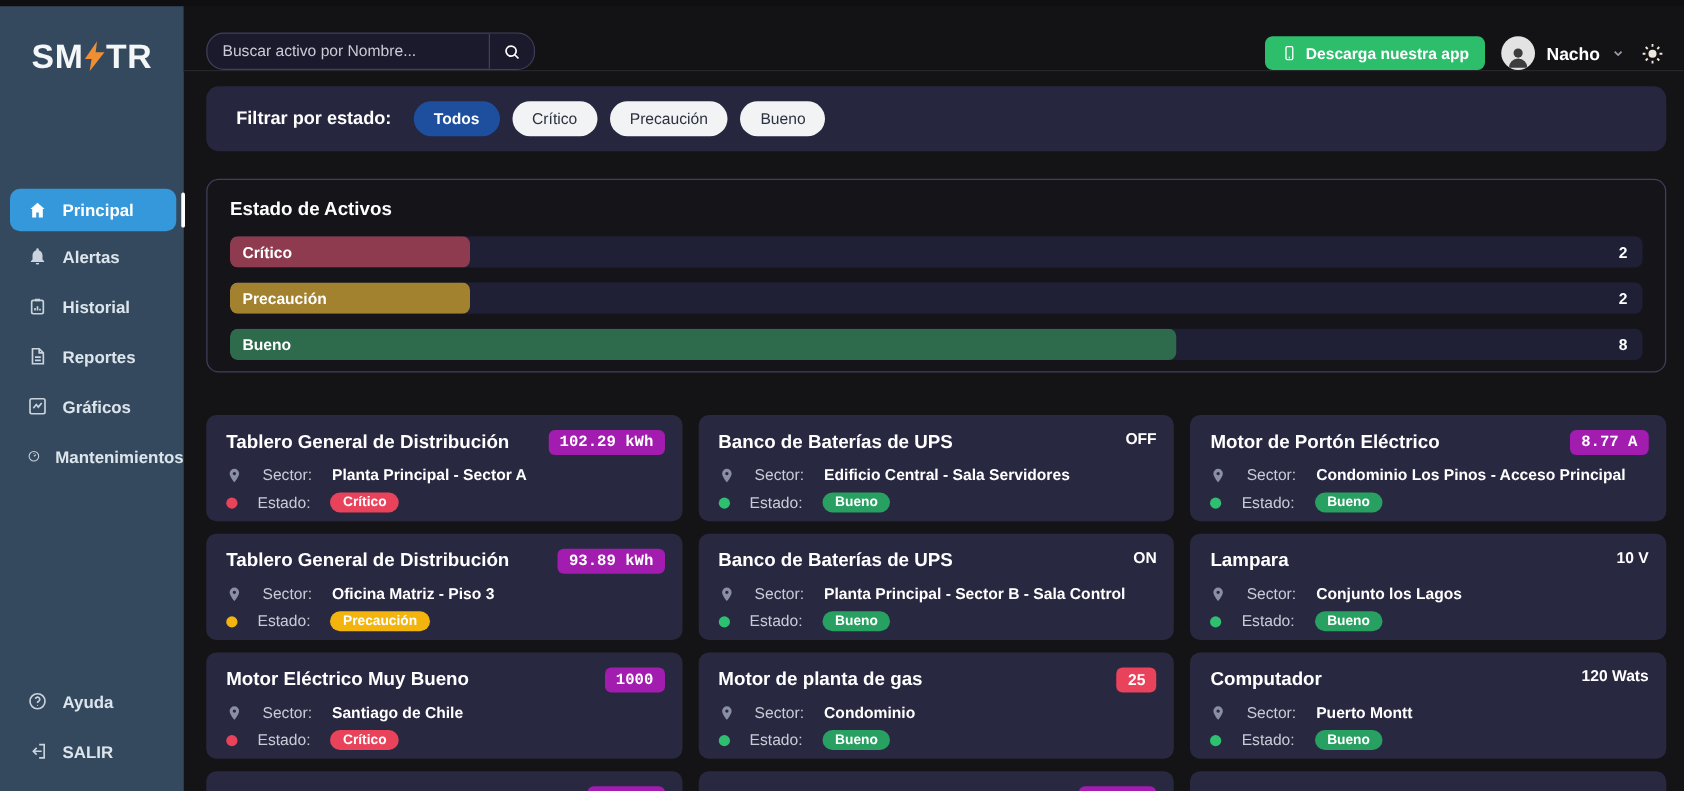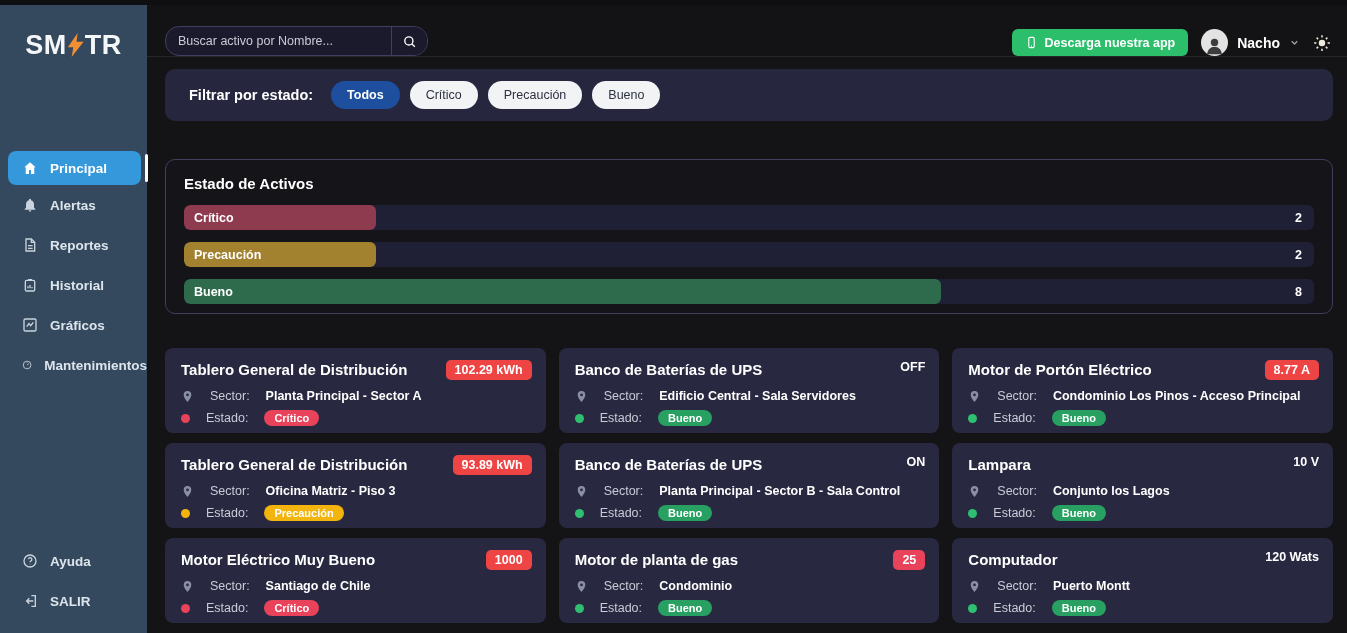--- a/index.html
+++ b/index.html
@@ -62,41 +62,41 @@
   
   .filterbar { height:52px; background:#26263f; border-radius:10px; display:flex;
     align-items:center; padding:0 24px; }
   .flabel { color:#fff; font-size:14.5px; font-weight:bold; margin-right:18px; }
   .pills { display:flex; gap:10px; }
   .pill { border:none; border-radius:16px; padding:7px 16px; font-size:12.5px;
     background:#f2f3f5; color:#2c3140; cursor:pointer; font-family:"Liberation Sans", sans-serif; }
   .pill.active { background:#1d4f9e; color:#fff; font-weight:600; }
 
   
-  .status-panel { margin-top:38px; height:155px; background:#141419;
+  .status-panel { margin-top:22px; height:155px; background:#141419;
     border:1px solid #3f3f5e; border-radius:10px; padding:15px 18px; }
   .status-panel h2 { color:#fff; font-size:15px; font-weight:bold; margin-bottom:13px; }
   .sbar { position:relative; height:25px; background:#1f1f36; border-radius:6px;
     margin-bottom:12px; overflow:hidden; }
   .sbar .fill { position:absolute; left:0; top:0; bottom:0; border-radius:6px;
     display:flex; align-items:center; padding-left:10px; color:#fff;
     font-size:12.5px; font-weight:bold; }
   .sbar .val { position:absolute; right:12px; top:0; bottom:0; display:flex;
     align-items:center; color:#fff; font-size:12.5px; font-weight:bold; }
 
   
   .cards { margin-top:34px; display:grid; grid-template-columns:repeat(3,1fr);
     column-gap:13px; row-gap:10px; grid-auto-rows:85px; }
   .card { position:relative; background:#282841; border-radius:8px; padding:13px 16px;
     overflow:hidden; }
   .card h3 { color:#fff; font-size:15px; font-weight:bold; padding-right:95px;
     white-space:nowrap; }
   .cval { position:absolute; right:14px; top:12px; color:#fff; font-size:12.5px;
     font-weight:bold; }
-  .cval.green { background:#ef4444; border-radius:5px; padding:3px 9px; }
+  .cval.green { background:#a21caf; border-radius:5px; padding:3px 9px;font-family:Liberation Mono, monospace; }
   .cval.red   { background:#e8435a; border-radius:5px; padding:3px 9px; }
   .crow { display:flex; align-items:center; gap:16px; margin-top:11px;
     font-size:12.5px; color:#c9ccd6; }
   .crow + .crow { margin-top:7px; }
   .crow .icon { width:13px; height:13px; color:#8b8fa3; display:inline-flex; flex-shrink:0; }
   .crow svg { width:100%; height:100%; }
   .crow b { color:#fff; }
   .dot { width:9px; height:9px; border-radius:50%; flex-shrink:0; }
   .estado-pill { border-radius:10px; padding:2px 10px; font-size:11px; font-weight:bold;
     color:#fff; }
@@ -131,36 +131,36 @@
           <span class="icon">
             <svg viewBox="0 0 24 24" fill="currentColor">
               <path d="M12 22c1.1 0 2-.9 2-2h-4c0 1.1.9 2 2 2zm6-6v-5c0-3.1-1.6-5.6-4.5-6.3V4a1.5 1.5 0 0 0-3 0v.7C7.6 5.4 6 7.9 6 11v5l-2 2v1h16v-1z"></path>
             </svg>
           </span>
           <span>Alertas</span>
         </div>
         <div class="nav-item">
           <span class="icon">
             <svg viewBox="0 0 24 24" fill="none" stroke="currentColor" stroke-width="2">
+              <rect x="5" y="5" width="14" height="16" rx="2"></rect>
+              <path d="M9 3h6v3H9z" fill="currentColor" stroke="none"></path>
+              <path d="M9 17v-3M12 17v-5M15 17v-2"></path>
+            </svg>
+          </span>
+          <span>Historial</span>
+        </div>
+        <div class="nav-item">
+          <span class="icon">
+            <svg viewBox="0 0 24 24" fill="none" stroke="currentColor" stroke-width="2">
               <path d="M6 3h8l5 5v13H6z"></path>
               <path d="M14 3v5h5"></path>
               <path d="M9 13h7M9 17h7"></path>
             </svg>
           </span>
           <span>Reportes</span>
-        </div>
-        <div class="nav-item">
-          <span class="icon">
-            <svg viewBox="0 0 24 24" fill="none" stroke="currentColor" stroke-width="2">
-              <rect x="5" y="5" width="14" height="16" rx="2"></rect>
-              <path d="M9 3h6v3H9z" fill="currentColor" stroke="none"></path>
-              <path d="M9 17v-3M12 17v-5M15 17v-2"></path>
-            </svg>
-          </span>
-          <span>Historial</span>
         </div>
         <div class="nav-item">
           <span class="icon">
             <svg viewBox="0 0 24 24" fill="none" stroke="currentColor" stroke-width="2">
               <rect x="3" y="3" width="18" height="18" rx="2"></rect>
               <path d="M7 14.5 10.5 10l2.5 3 4-5"></path>
             </svg>
           </span>
           <span>Gráficos</span>
         </div>

